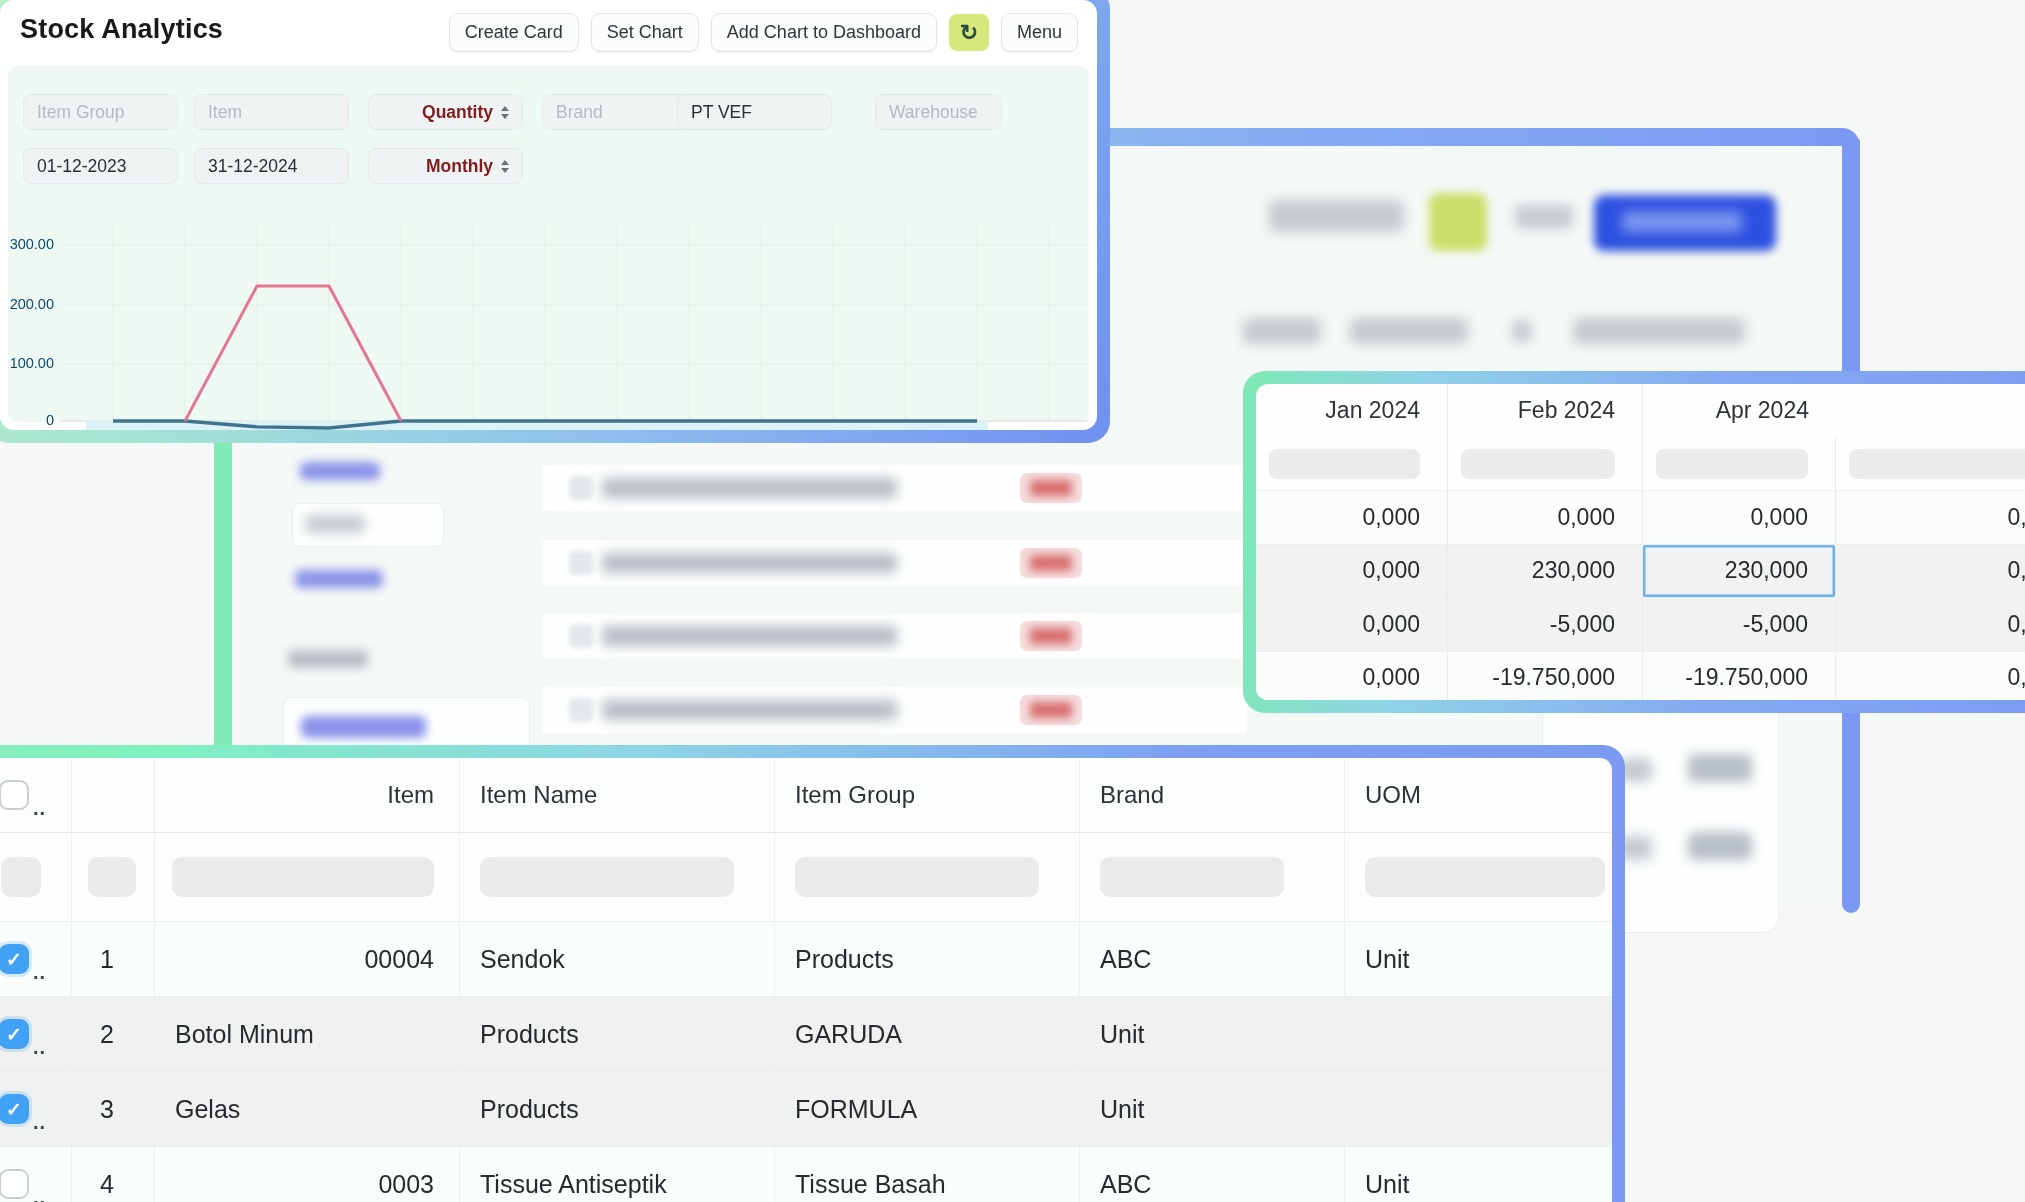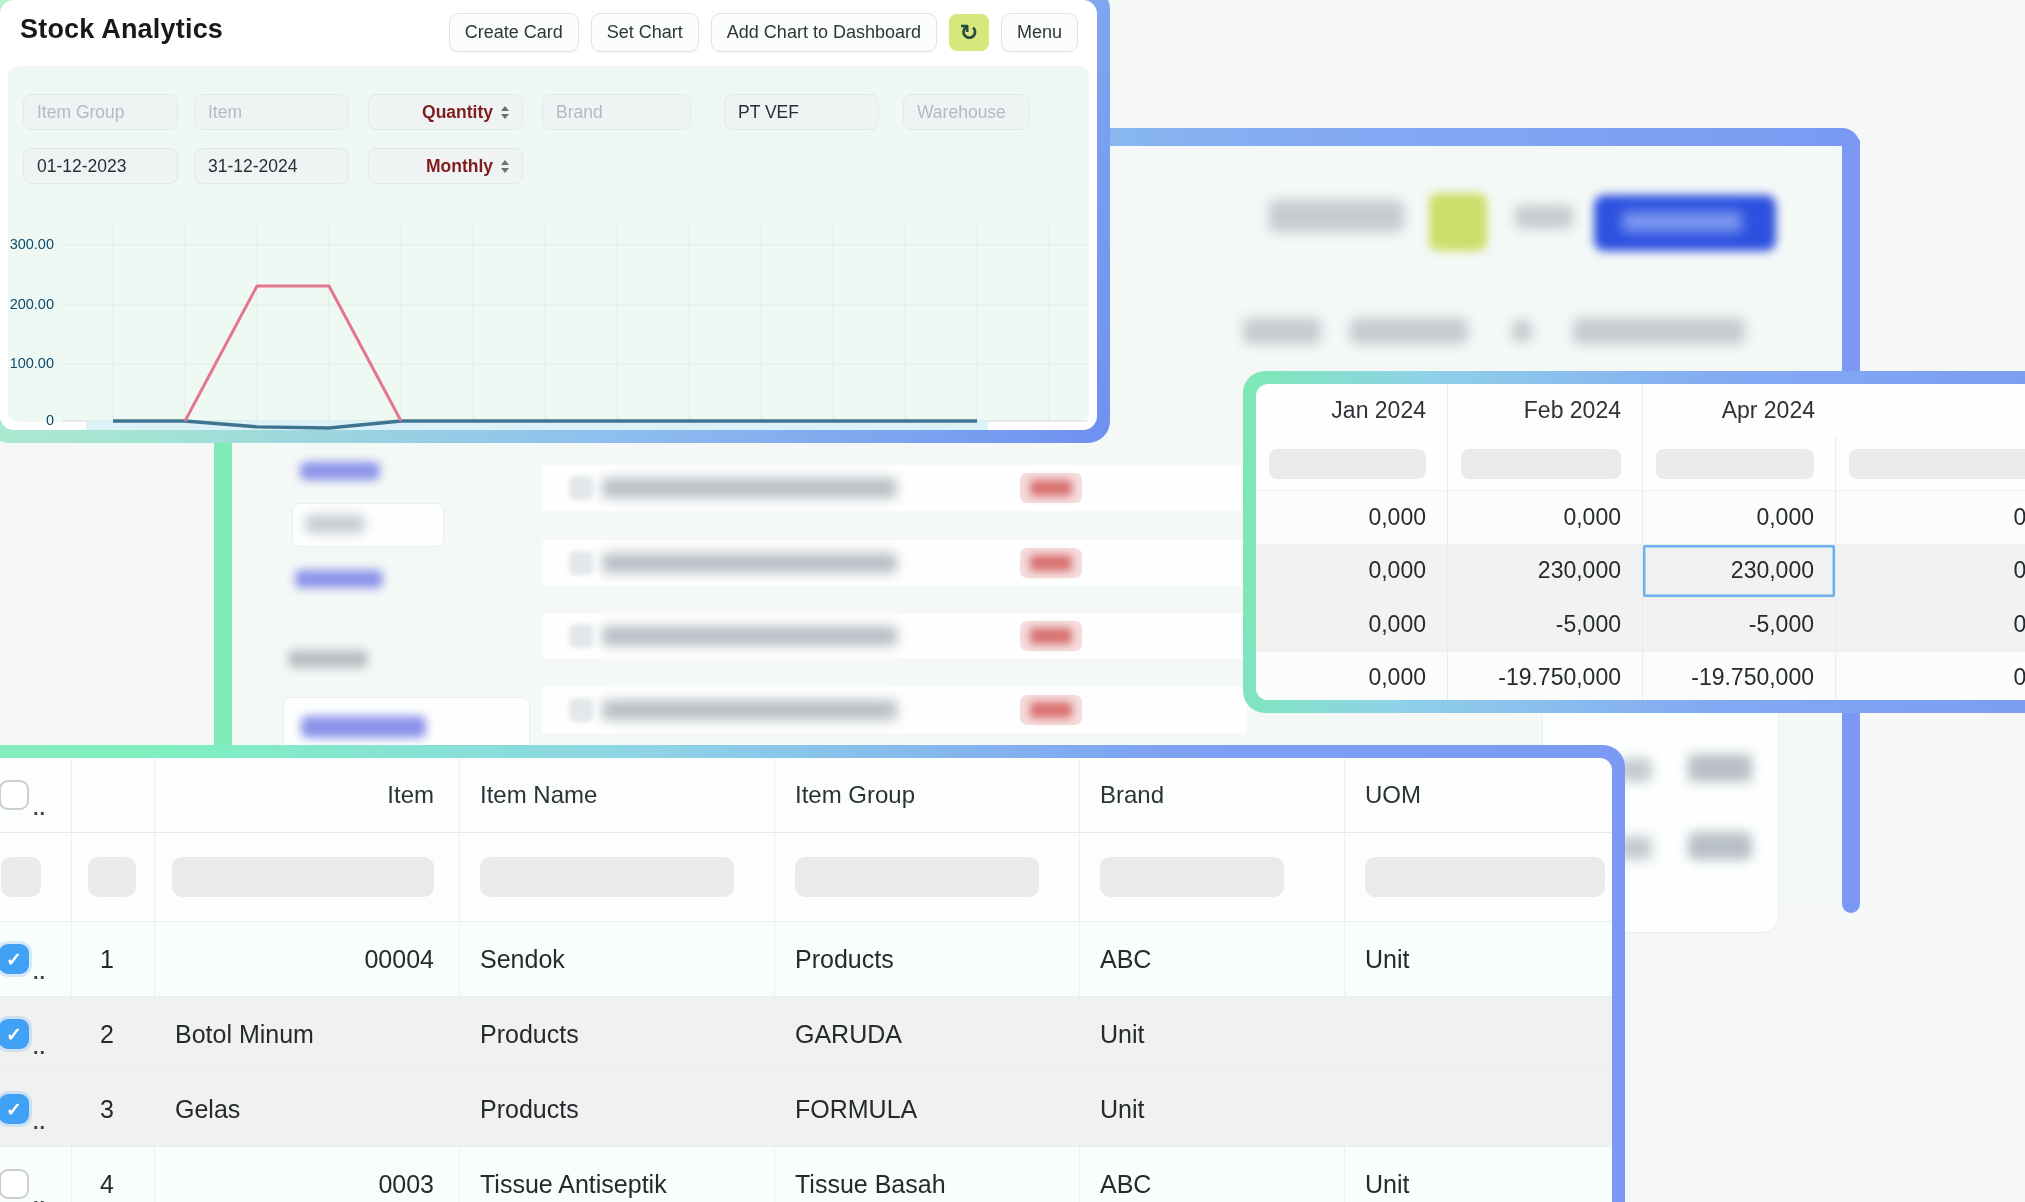--- a/index.html
+++ b/index.html
@@ -59,21 +59,21 @@
   .caret .up{border-bottom:5px solid #6b7075}
   .caret .dn{border-top:5px solid #6b7075}
   #chart-svg{left:0;top:0;pointer-events:none}
   .ytick{position:absolute;left:8px;width:46px;text-align:right;font-size:14.5px;color:#0c4a6e}
 
   
   #months{left:1243px;top:371px;width:862px;height:342px;
     background:linear-gradient(95deg,#7de9b4 0%,#8fd2e8 20%,#83a9f3 55%,#7b99f2 100%)}
   #months .inner{background:#fdfefd}
   .mrow{display:grid;grid-template-columns:192px 195px 193px 1fr}
-  .mrow>div{display:flex;align-items:center;justify-content:flex-end;padding-right:21px;border-right:1px solid #e9ecec;box-sizing:border-box}
+  .mrow>div{display:flex;align-items:center;justify-content:flex-end;padding-right:27px;border-right:1px solid #e9ecec;box-sizing:border-box}
   .mrow>div:last-child{border-right:none}
   #m-head{height:53px;font-size:23px;color:#2e3338}
   #m-filter{height:53px;border-bottom:1px solid #eef0f0}
   #m-filter .pill{width:100%;height:30px;background:#e9ebec;border-radius:8px;margin-left:13px}
   .mdata{height:52.5px;font-size:23px;color:#26292d;border-bottom:1px solid #eceeee}
   .mdata.gray{background:#f1f2f2}
   .mdata.lite{background:#fbfdfc}
   .mdata .cell-selected{box-shadow:inset 0 0 0 2.5px #6fb0ee;border-radius:2px}
 
   
@@ -180,22 +180,22 @@
     <div class="finput ph" style="left:23px;top:94px;width:155px">Item Group</div>
     <div class="finput ph" style="left:194px;top:94px;width:155px">Item</div>
     <div class="finput sel" style="left:368px;top:94px;width:155px">
       <span>Quantity</span>
       <span class="caret">
           <i class="up"></i>
           <i class="dn"></i>
         </span>
     </div>
     <div class="finput ph" style="left:542px;top:94px;width:149px">Brand</div>
-    <div class="finput" style="left:724px;top:94px;width:155px">PT VEF</div>
-    <div class="finput ph" style="left:903px;top:94px;width:127px">Warehouse</div>
+    <div class="finput" style="left:677px;top:94px;width:155px">PT VEF</div>
+    <div class="finput ph" style="left:875px;top:94px;width:127px">Warehouse</div>
 
     <div class="finput" style="left:23px;top:148px;width:155px">01-12-2023</div>
     <div class="finput" style="left:194px;top:148px;width:155px">31-12-2024</div>
     <div class="finput sel" style="left:368px;top:148px;width:155px">
       <span>Monthly</span>
       <span class="caret">
           <i class="up"></i>
           <i class="dn"></i>
         </span>
     </div>

